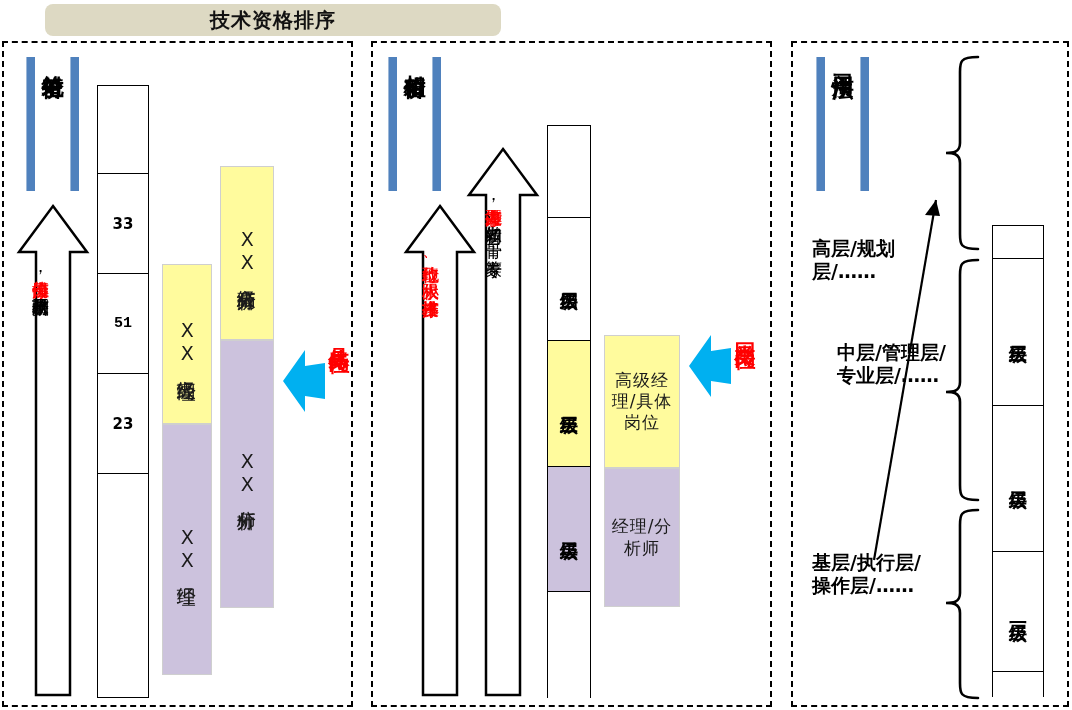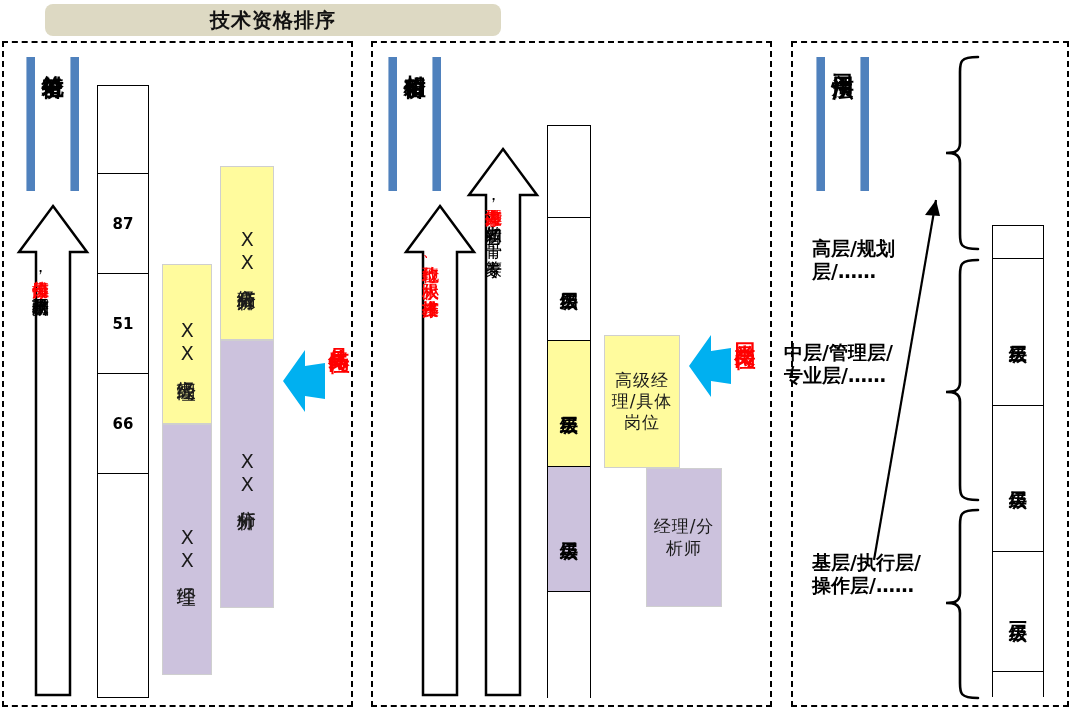--- a/index.html
+++ b/index.html
@@ -87,23 +87,23 @@
   </svg>
 </div>
 <div class="abs" style="left:32px;top:268px;width:42px;height:420px;display:flex;align-items:flex-start;justify-content:flex-start;">
   <div class="arrlbl" style="height:420px;">
     <span class="red">岗位价值排序</span><span class="blk">，与薪酬水平关联</span>
   </div>
 </div>
 
 <div class="abs cellcol" id="p1-col" style="left:97px;top:85px;width:52px;height:613px;">
     <div class="cell" style="height: 88px;"></div>
-    <div class="cell" style="height: 100px;">87</div>
-    <div class="cell" style="height: 100px;">51</div>
-    <div class="cell" style="height: 100px;">66</div>
+    <div class="cell" style="height: 100px;">33</div>
+    <div class="cell" style="height: 100px; font-family: Liberation Mono, monospace;">51</div>
+    <div class="cell" style="height: 100px;">23</div>
     <div class="cell" style="height: 29px;"></div>
   </div>
 
 <div class="abs jobbox jb-yellow" style="left:220px;top:166px;width:54px;height:174px;">
   <span>XX高级分析师</span>
 </div>
 <div class="abs jobbox jb-purple" style="left:220px;top:340px;width:54px;height:268px;">
   <span>XX分析师</span>
 </div>
 <div class="abs jobbox jb-yellow" style="left:162px;top:264px;width:50px;height:160px;">
@@ -164,21 +164,21 @@
       <span>层级二</span>
     </div>
     <div class="vcell" style="height: 107px; background: rgb(255, 255, 255);">
       <span></span>
     </div>
   </div>
 
 <div class="abs jobbox jobbox2 jb-yellow" style="left:604px;top:335px;width:76px;height:133px;">
   <span>高级经理/具体岗位</span>
 </div>
-<div class="abs jobbox jobbox2 jb-purple" style="left:604px;top:468px;width:76px;height:139px;margin-left:42px;">
+<div class="abs jobbox jobbox2 jb-purple" style="left:604px;top:468px;width:76px;height:139px;">
   <span>经理/分析师</span>
 </div>
 
 <div class="abs" style="left:687px;top:332px;width:46px;height:68px;">
   <svg width="46" height="68" viewBox="0 0 46 68">
     <path d="M2 34 L24 3 L24 19 L44 16 L44 52 L24 49 L24 65 Z" fill="#00B0F0"></path>
   </svg>
 </div>
 <div class="abs" style="left:731px;top:326px;width:28px;height:120px;display:flex;align-items:flex-start;justify-content:center;">
   <div class="redv">同类岗位</div>
@@ -203,21 +203,21 @@
 
     <path d="M78 462 C60 462 60 467 60 477 L60 545 C60 555 52 555 46 555
              C52 555 60 555 60 565 L60 635 C60 645 60 650 78 650" fill="none" stroke="#000" stroke-width="2.6" stroke-linecap="round"></path>
 
     <path d="M-26 512 L36 152" fill="none" stroke="#000" stroke-width="2.2"></path>
     <path d="M36 152 L25 167 L40 168 Z" fill="#000"></path>
   </svg>
 </div>
 
 <div class="abs p3lab" style="left:812px;top:237px;width:126px;">高层/规划层/……</div>
-<div class="abs p3lab" style="left:784px;top:341px;width:126px;">中层/管理层/专业层/……</div>
+<div class="abs p3lab" style="left:837px;top:341px;width:126px;">中层/管理层/专业层/……</div>
 <div class="abs p3lab" style="left:812px;top:551px;width:126px;">基层/执行层/操作层/……</div>
 
 <div class="abs cellcol" id="p3-col" style="left:992px;top:225px;width:52px;height:472px;">
     <div class="vcell" style="height: 33px; background: rgb(255, 255, 255);">
       <span></span>
     </div>
     <div class="vcell" style="height: 147px; background: rgb(255, 255, 255);">
       <span>层级三</span>
     </div>
     <div class="vcell" style="height: 146px; background: rgb(255, 255, 255);">

